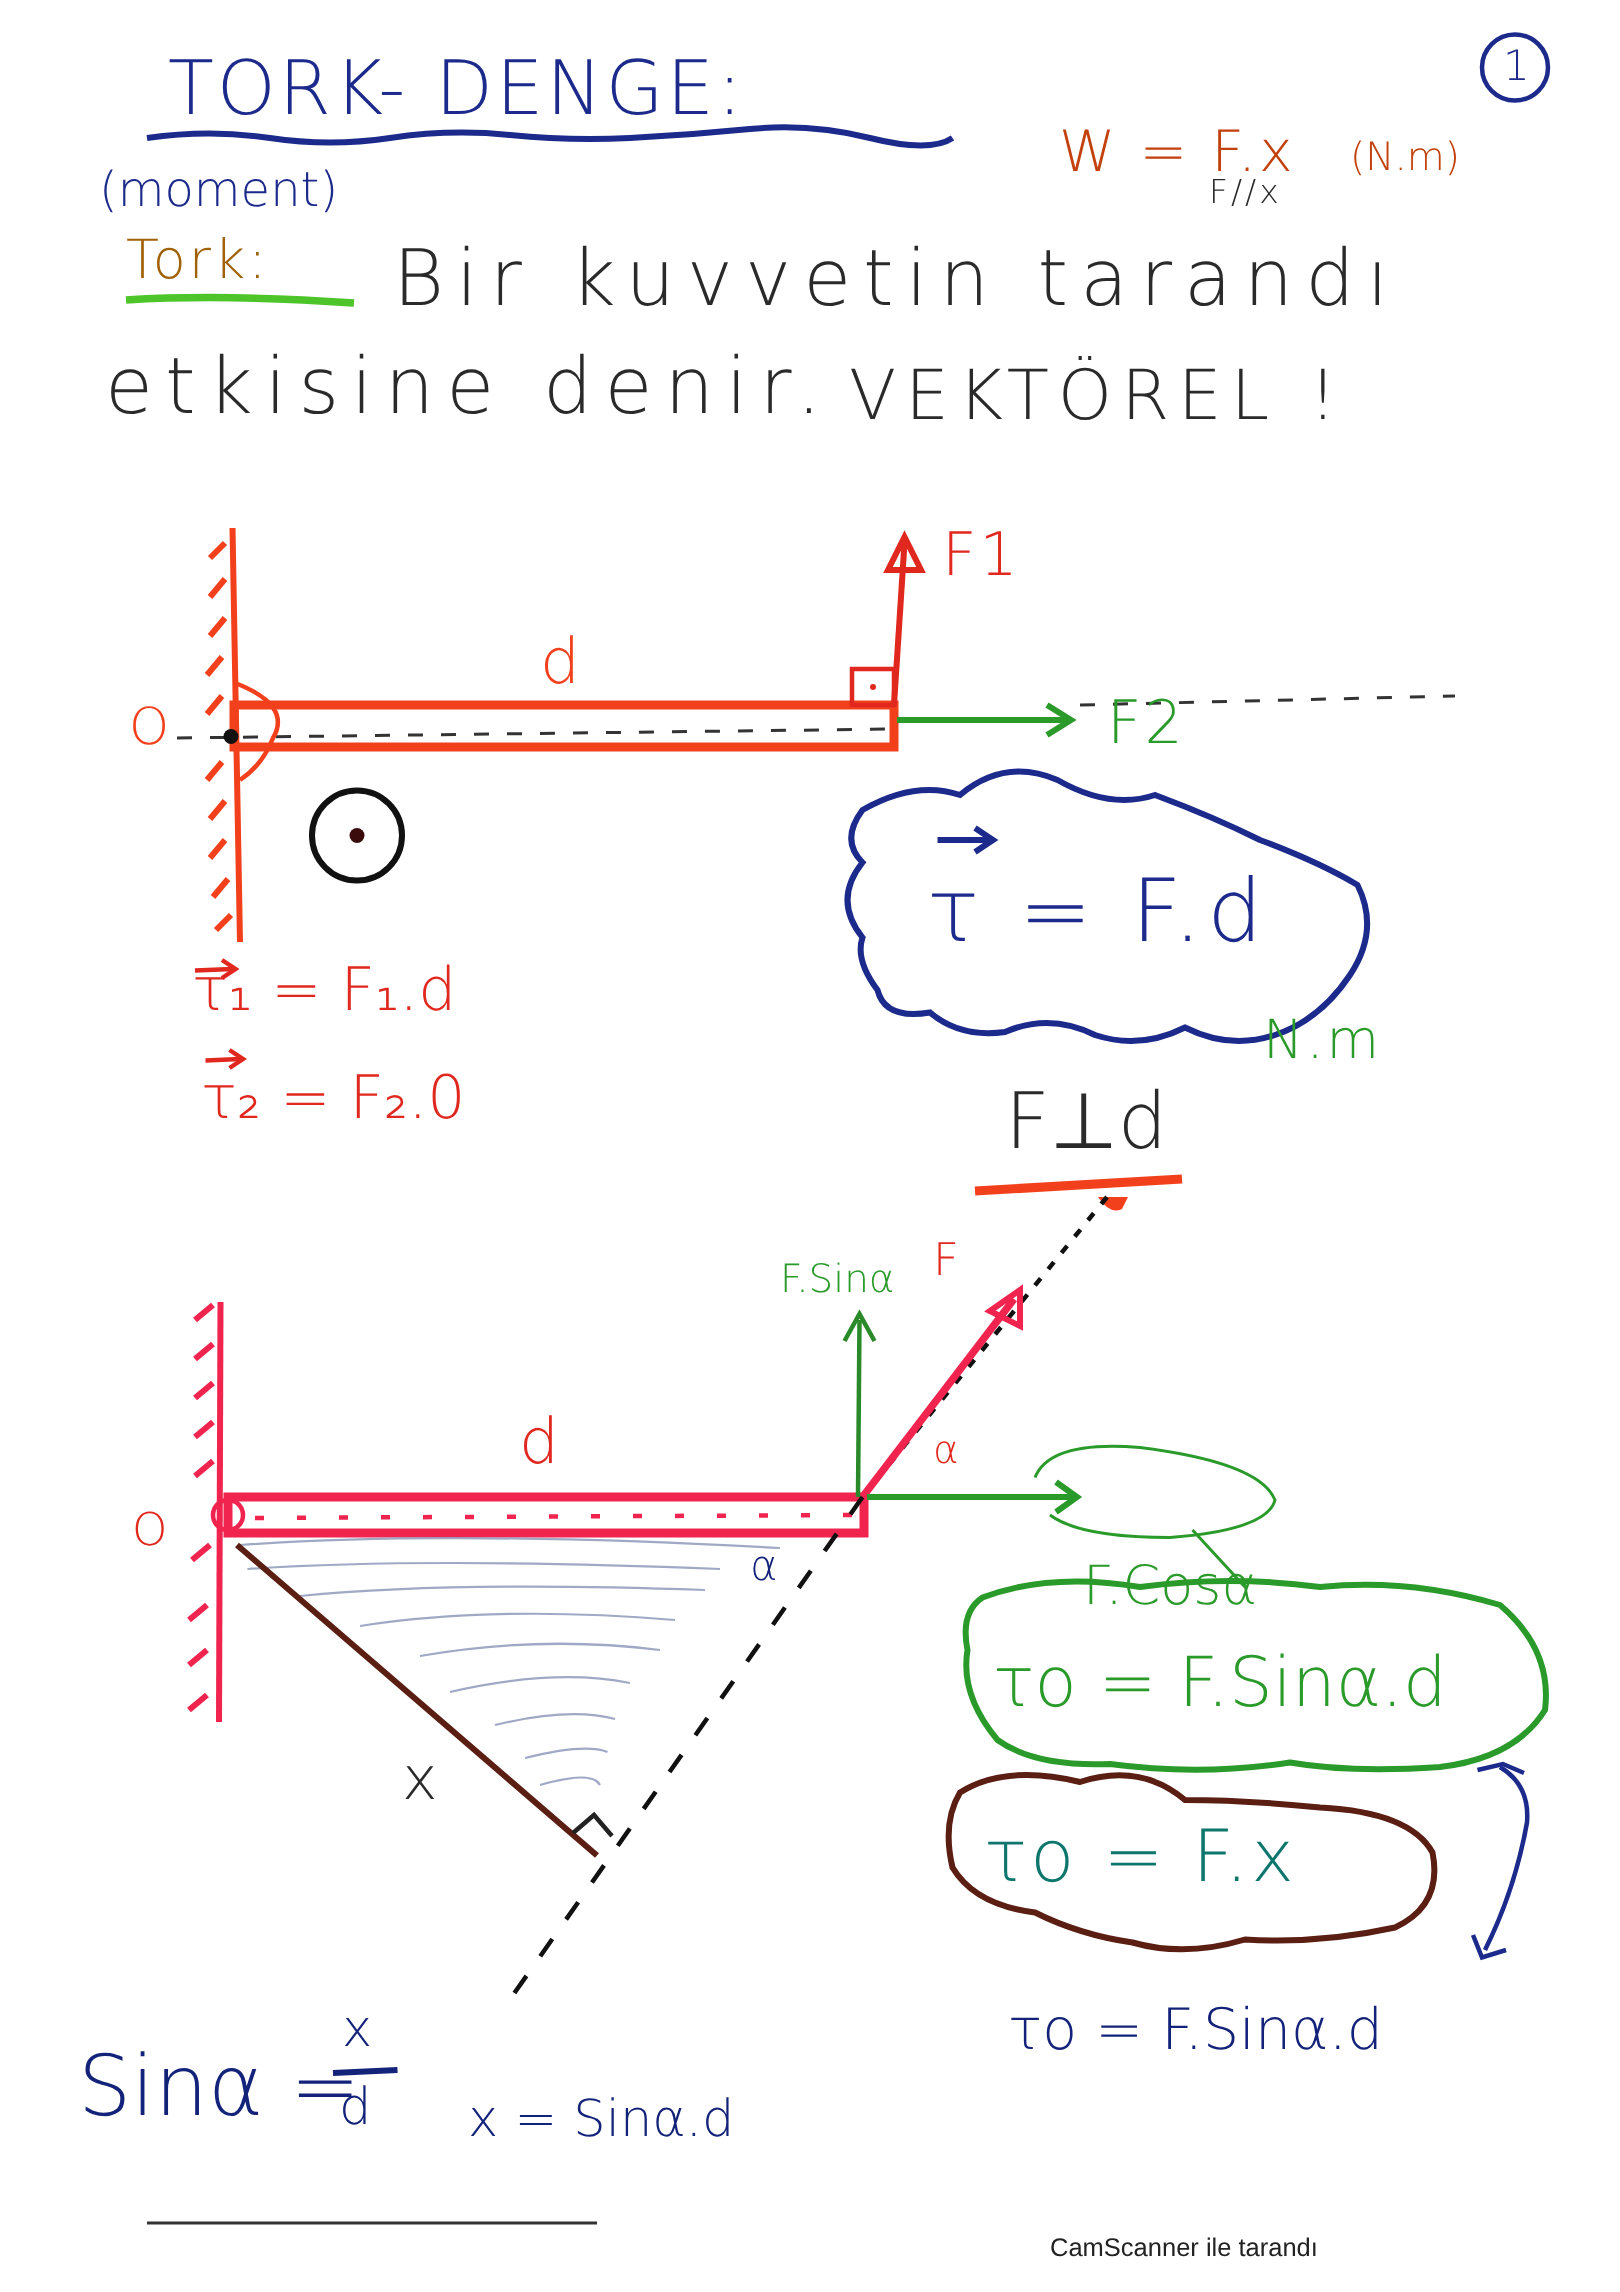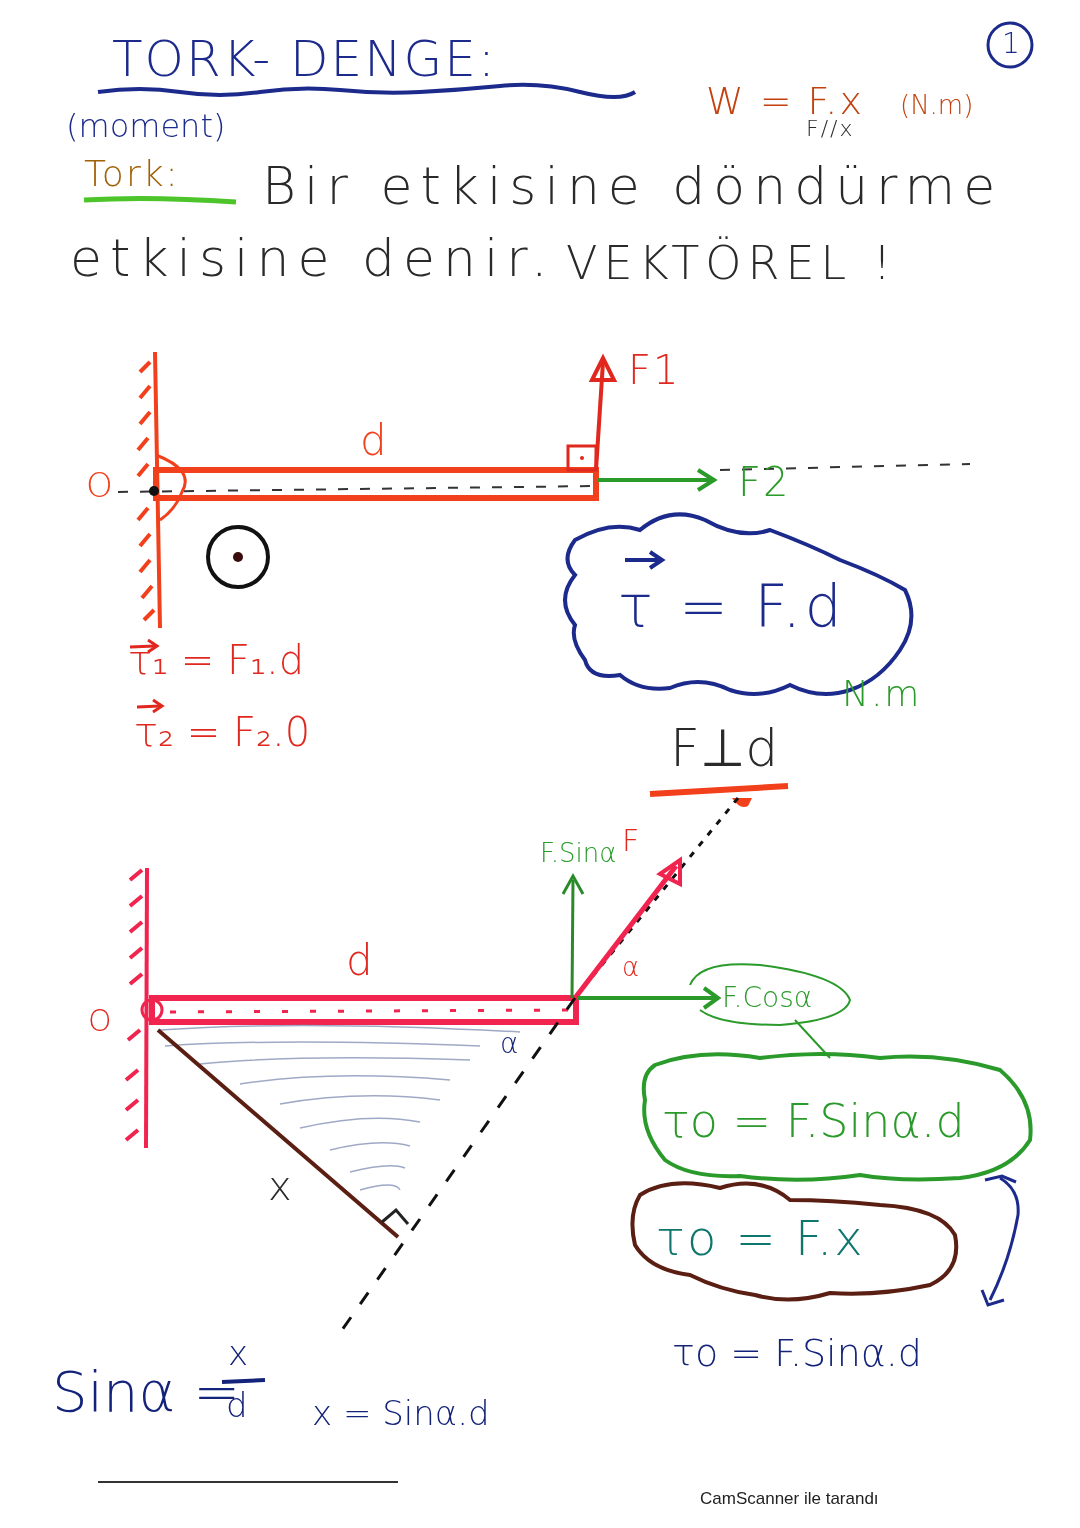--- a/index.html
+++ b/index.html
@@ -141,39 +141,39 @@
 
 <div class="t blue hw" style="left:112px;top:34px;font-size:50px;">TORK- DENGE:</div>
 <div class="t blue hw" style="left:1002px;top:30px;font-size:28px;">1</div>
 <div class="t blue hw" style="left:66px;top:110px;font-size:32px;letter-spacing:0;">(moment)</div>
 
 <div class="t maroon hw" style="left:706px;top:82px;font-size:38px;">W = F.x</div>
 <div class="t maroon hw" style="left:900px;top:92px;font-size:26px;letter-spacing:0;">(N.m)</div>
 <div class="t dark hw" style="left:806px;top:118px;font-size:22px;">F//x</div>
 
 <div class="t lgreen hw" style="left:84px;top:156px;font-size:36px;">Tork:</div>
-<div class="t dark hw" style="left:262px;top:160px;font-size:52px;letter-spacing:8px;">Bir etkisine döndürme</div>
+<div class="t dark hw" style="left:262px;top:160px;font-size:52px;letter-spacing:8px;">Bir kuvvetin tarandı</div>
 <div class="t dark hw" style="left:70px;top:232px;font-size:52px;letter-spacing:8px;">etkisine denir.</div>
 <div class="t dark hw" style="left:566px;top:240px;font-size:46px;letter-spacing:6px;">VEKTÖREL !</div>
 
 <div class="t orange hw" style="left:86px;top:468px;font-size:34px;">O</div>
 <div class="t orange hw" style="left:360px;top:420px;font-size:42px;">d</div>
 <div class="t red hw" style="left:628px;top:350px;font-size:40px;">F1</div>
 <div class="t green hw" style="left:738px;top:462px;font-size:40px;">F2</div>
 <div class="t red hw" style="left:128px;top:640px;font-size:40px;letter-spacing:0;">τ₁ = F₁.d</div>
 <div class="t red hw" style="left:134px;top:700px;font-size:40px;letter-spacing:0;margin-top:12px;">τ₂ = F₂.0</div>
 <div class="t blue hw" style="left:618px;top:578px;font-size:58px;letter-spacing:4px;text-align:center;">τ = F.d</div>
 <div class="t green hw" style="left:842px;top:676px;font-size:36px;">N.m</div>
 <div class="t dark hw" style="left:670px;top:722px;font-size:52px;letter-spacing:0;">F⊥d</div>
 
 <div class="t red hw" style="left:88px;top:1006px;font-size:30px;">O</div>
 <div class="t red hw" style="left:346px;top:940px;font-size:42px;">d</div>
 <div class="t red hw" style="left:622px;top:826px;font-size:30px;">F</div>
-<div class="t green hw" style="left:540px;top:840px;font-size:26px;letter-spacing:0;">F.Sinα</div>
-<div class="t green hw" style="left:722px;top:984px;font-size:28px;letter-spacing:0;text-align:right;">F.Cosα</div>
+<div class="t green hw" style="left:520px;top:840px;font-size:26px;letter-spacing:0;">F.Sinα</div>
+<div class="t green hw" style="left:722px;top:1040px;font-size:36px;letter-spacing:0;text-align:right;">F.Cosα</div>
 <div class="t red hw" style="left:622px;top:954px;font-size:26px;">α</div>
 <div class="t navy hw" style="left:500px;top:1030px;font-size:28px;">α</div>
 <div class="t dark hw" style="left:268px;top:1166px;font-size:40px;">x</div>
 
 <div class="t green hw" style="left:662px;top:1098px;font-size:46px;letter-spacing:0;">τo = F.Sinα.d</div>
 <div class="t brown hw" style="left:656px;top:1214px;font-size:48px;letter-spacing:2px;">τo = F.x</div>
 <div class="t navy hw" style="left:672px;top:1334px;font-size:38px;letter-spacing:0;">τo = F.Sinα.d</div>
 
 <div class="t navy hw" style="left:52px;top:1364px;font-size:56px;letter-spacing:0;">Sinα =</div>
 <div class="t navy hw" style="left:228px;top:1336px;font-size:34px;">x</div>

